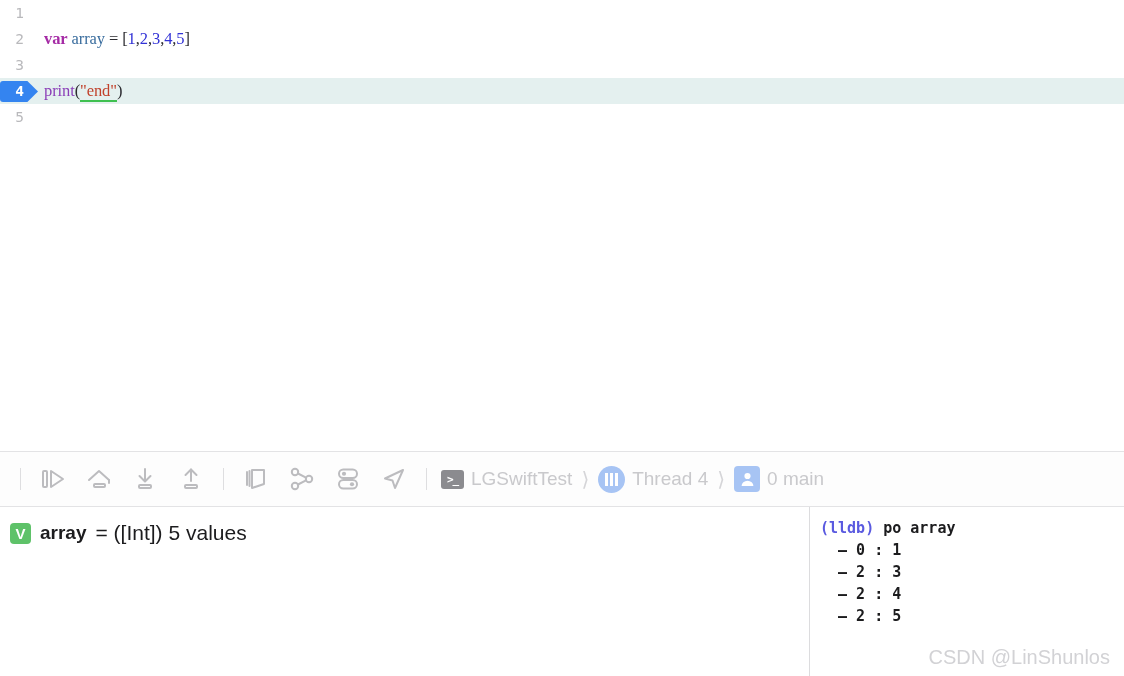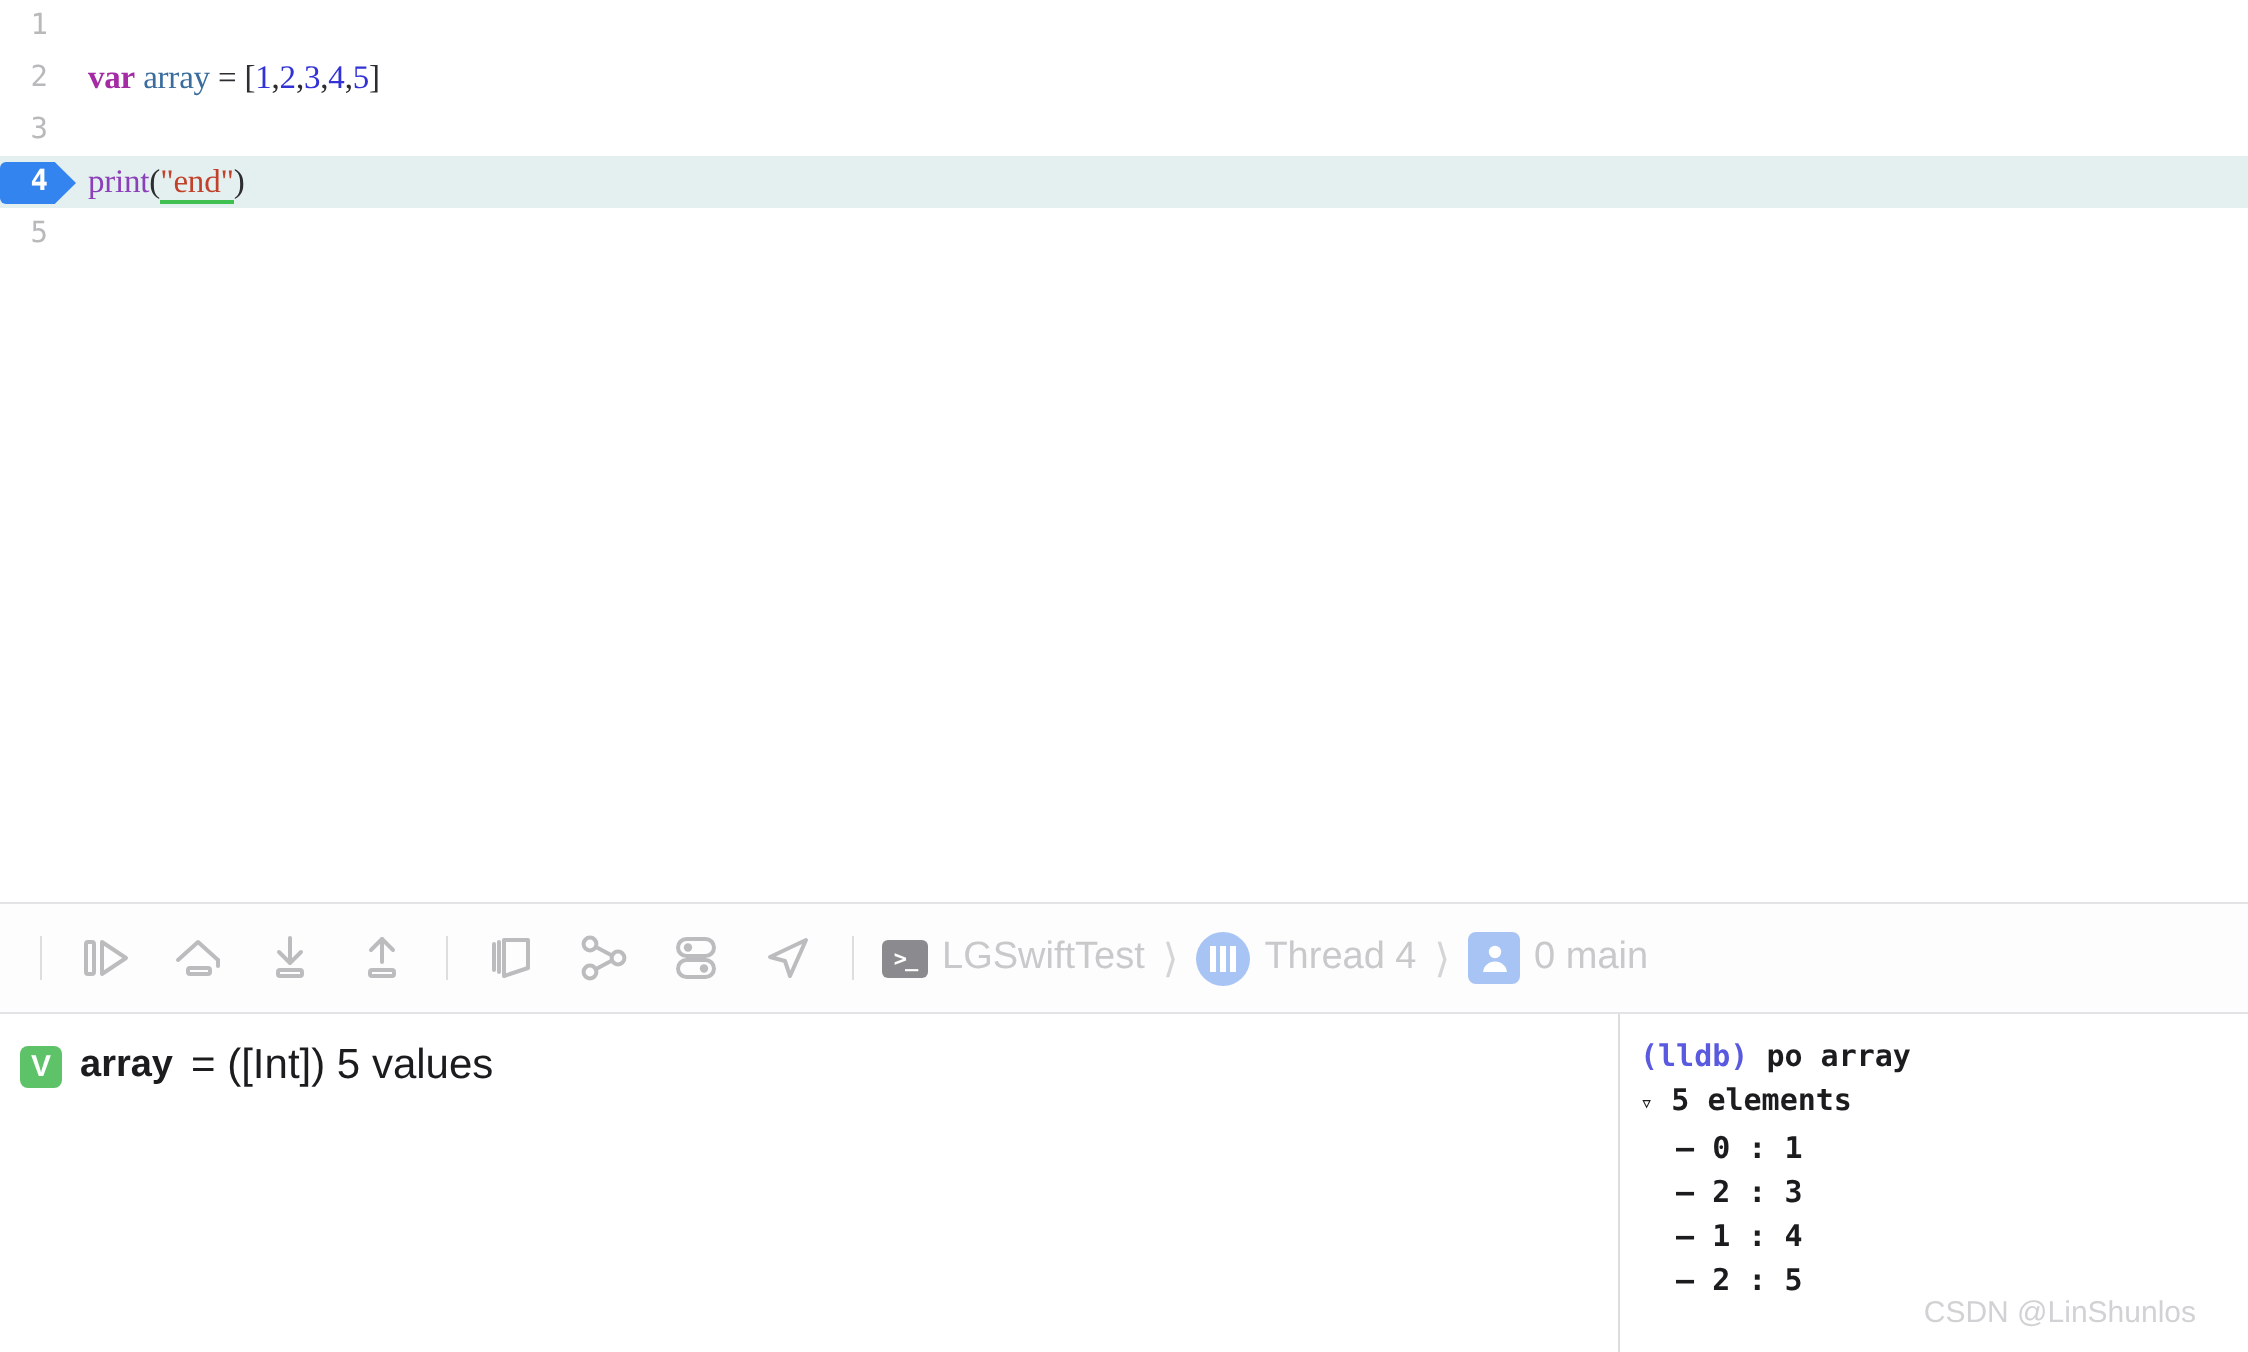--- a/index.html
+++ b/index.html
@@ -202,24 +202,24 @@
     position: relative;
     overflow: hidden;
   }
   .con-line { white-space: pre; color: #1c1c1e; }
   .con-prompt { color: #5a5ae0; font-weight: bold; }
   .con-cmd { color: #1c1c1e; font-weight: bold; }
   .con-tree { color: #1c1c1e; font-weight: bold; }
   .disc { font-size: 11px; }
   .watermark {
     position: absolute;
-    right: 26px;
+    right: 14px;
     bottom: 8px;
     font-family: "Liberation Sans", sans-serif;
-    font-size: 15px;
+    font-size: 20px;
     color: #d2d2d5;
     white-space: nowrap;
   }
 </style>
 </head>
 <body>
 
 <div id="app">
 
   <div class="editor">
@@ -347,23 +347,22 @@
       <div class="var-row">
         <div class="v-badge">V</div>
         <span class="var-name">array</span>
         <span class="var-rest">= ([Int]) 5 values</span>
       </div>
     </div>
 
     <div class="console-pane">
       <div id="console-lines">
           <div class="con-line"><span class="con-prompt">(lldb)</span><span> </span><span class="con-cmd">po array</span></div>
-          <div class="con-line"><span class="disc">▿</span><span class="con-tree"> 5 elements</span></div>
           <div class="con-line"><span class="con-tree">  — 0 : 1</span></div>
           <div class="con-line"><span class="con-tree">  — 2 : 3</span></div>
-          <div class="con-line"><span class="con-tree">  — 1 : 4</span></div>
+          <div class="con-line"><span class="con-tree">  — 2 : 4</span></div>
           <div class="con-line"><span class="con-tree">  — 2 : 5</span></div>
         </div>
       <div class="watermark">CSDN @LinShunlos</div>
     </div>
 
   </div>
 </div>
 
 </body></html>

